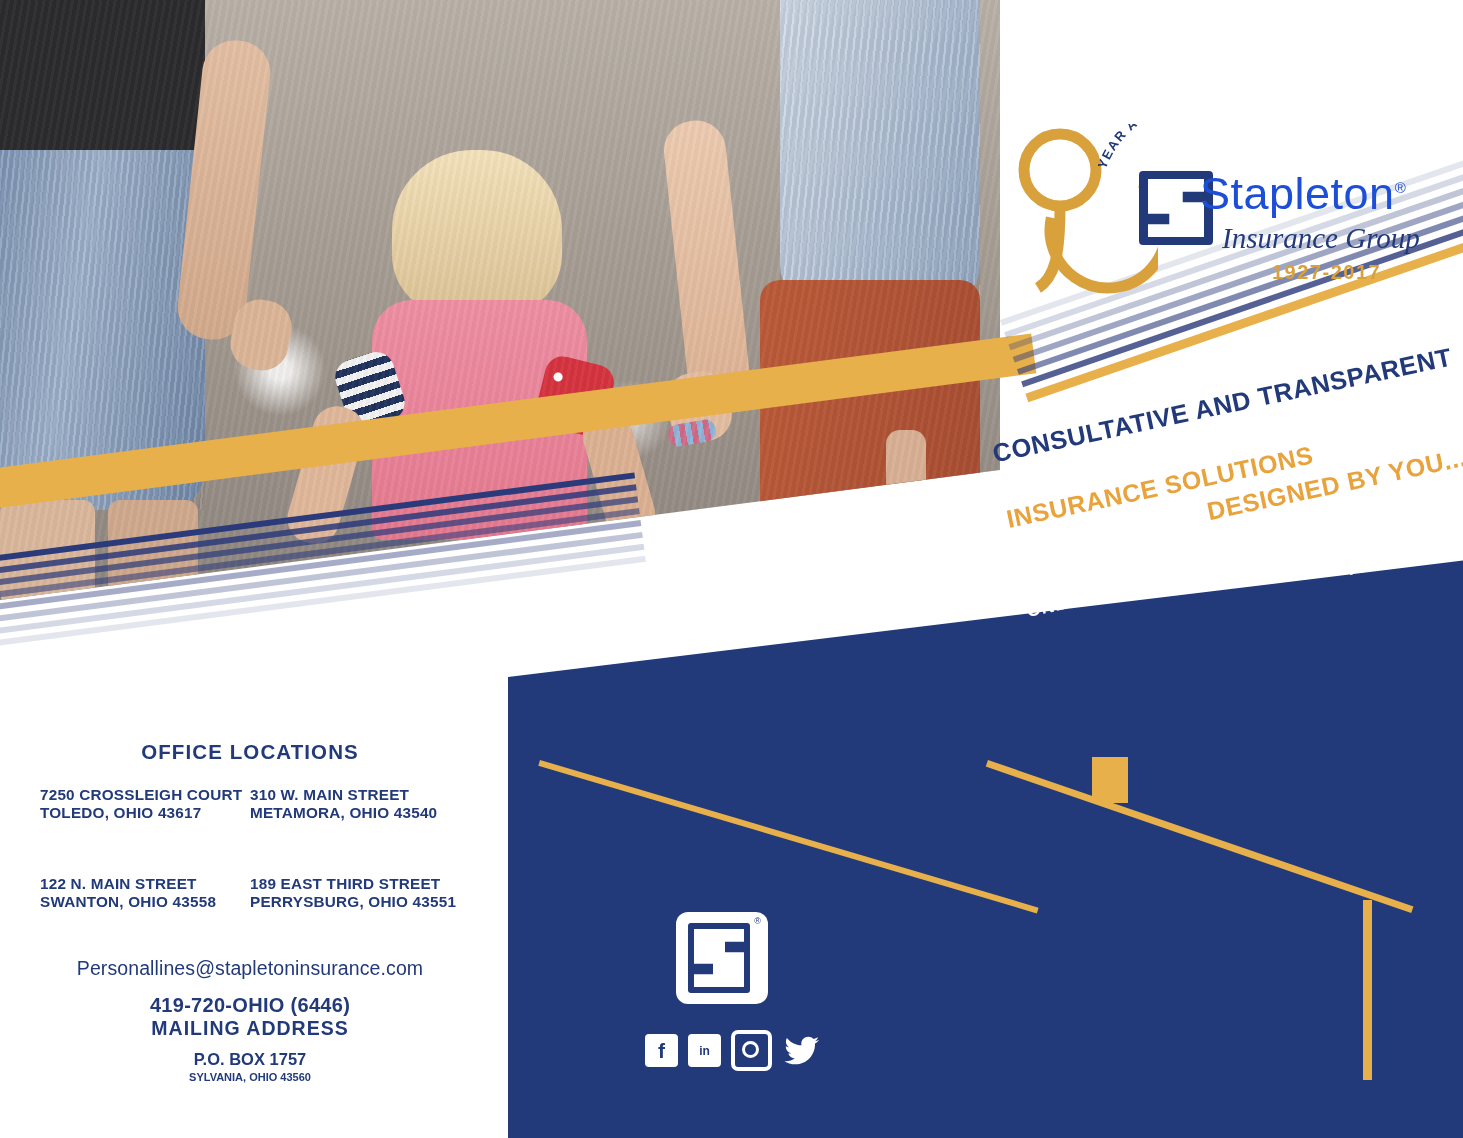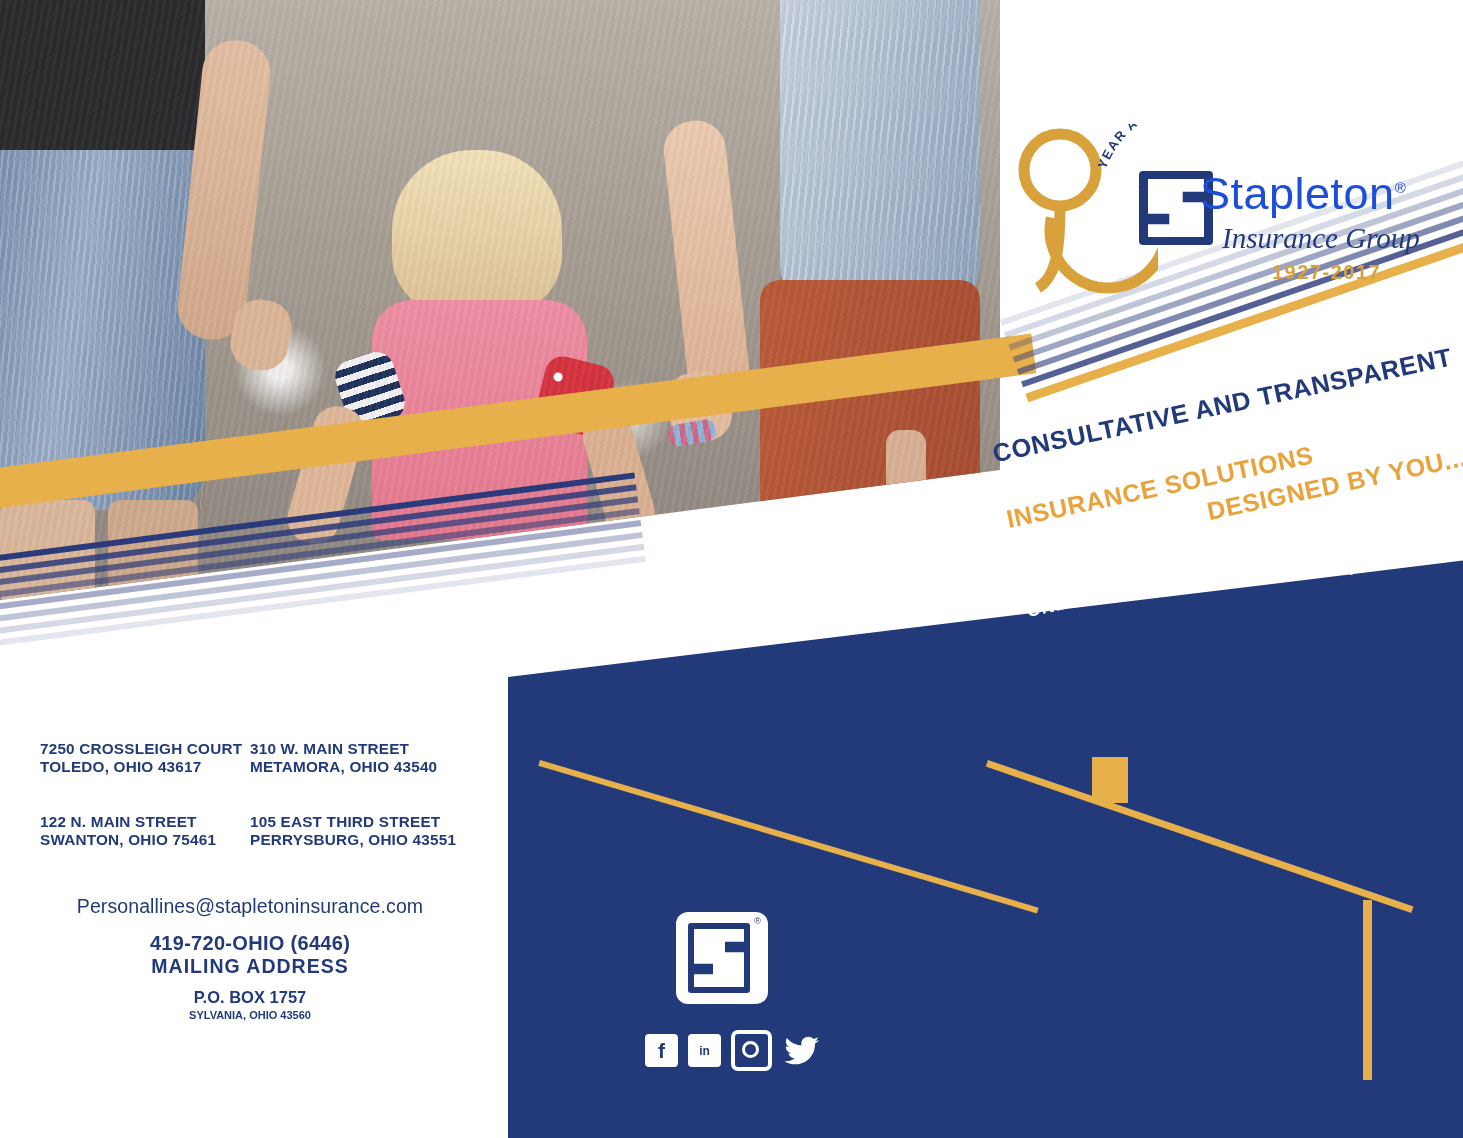--- a/index.html
+++ b/index.html
@@ -104,21 +104,21 @@
   .logo-name{position:absolute;left:192px;top:50px;font-family:Liberation Sans, sans-serif;font-size:45px;color:#1d4ed8;letter-spacing:.5px;}
   .logo-reg{font-size:15px;vertical-align:super;}
   .logo-sub{position:absolute;left:214px;top:104px;font-family:"Liberation Serif",serif;font-style:italic;font-size:29px;color:#223a7a;}
   .logo-years{position:absolute;left:264px;top:143px;font-size:20px;font-weight:bold;color:#d8a13c;letter-spacing:1.5px;}
 
   
   .contact{position:absolute;left:0px;top:740px;width:500px;text-align:center;color:#223a7a;}
   .ct-title{font-size:20.5px;font-weight:bold;letter-spacing:1.1px;margin-bottom:22px;}
   .addr-grid{display:flex;justify-content:center;text-align:left;}
   .addr{font-size:15.3px;font-weight:bold;line-height:1.2;letter-spacing:.2px;width:210px;}
-  .addr-grid.second{margin-top:36px;}
+  .addr-grid.second{margin-top:52px;}
   .email{font-size:19.5px;margin-top:46px;letter-spacing:.1px;}
   .phone{font-size:20px;font-weight:bold;margin-top:14px;letter-spacing:.3px;}
   .mail-title{font-size:19.5px;font-weight:bold;letter-spacing:1px;}
   .mail-1{font-size:16.5px;font-weight:bold;margin-top:10px;}
   .mail-2{font-size:11px;font-weight:bold;margin-top:2px;}
 
   
   .tile{position:absolute;left:676px;top:912px;width:92px;height:92px;background:#fff;border-radius:12px;}
   .tile .inner{position:absolute;left:12px;top:11px;width:62px;height:70px;background:#223a7a;border-radius:3px;}
   .tile .inner:after{content:"";position:absolute;left:6px;top:6px;right:6px;bottom:6px;background:#fff;
@@ -209,39 +209,40 @@
 
   <div class="headline">
     <div class="hl1">CONSULTATIVE AND TRANSPARENT</div>
     <div class="hl2">INSURANCE SOLUTIONS</div>
     <div class="hl3">DESIGNED BY YOU...</div>
     <div class="hl4">ONE SIZE DOESN'T NECESSARILY</div>
     <div class="hl5">FIT EVERYONE</div>
   </div>
 
   <div class="contact">
+    <div class="ct-title">OFFICE LOCATIONS</div>
 
     <div class="addr-grid">
       <div class="addr">
         <div>7250 CROSSLEIGH COURT</div>
         <div>TOLEDO, OHIO 43617</div>
       </div>
       <div class="addr">
         <div>310 W. MAIN STREET</div>
         <div>METAMORA, OHIO 43540</div>
       </div>
     </div>
 
     <div class="addr-grid second">
       <div class="addr">
         <div>122 N. MAIN STREET</div>
-        <div>SWANTON, OHIO 75461</div>
-      </div>
-      <div class="addr">
-        <div>105 EAST THIRD STREET</div>
+        <div>SWANTON, OHIO 43558</div>
+      </div>
+      <div class="addr">
+        <div>189 EAST THIRD STREET</div>
         <div>PERRYSBURG, OHIO 43551</div>
       </div>
     </div>
 
     <div class="email">Personallines@stapletoninsurance.com</div>
     <div class="phone">419-720-OHIO (6446)</div>
 
     <div class="mail-title">MAILING ADDRESS</div>
     <div class="mail-1">P.O. BOX 1757</div>
     <div class="mail-2">SYLVANIA, OHIO 43560</div>

